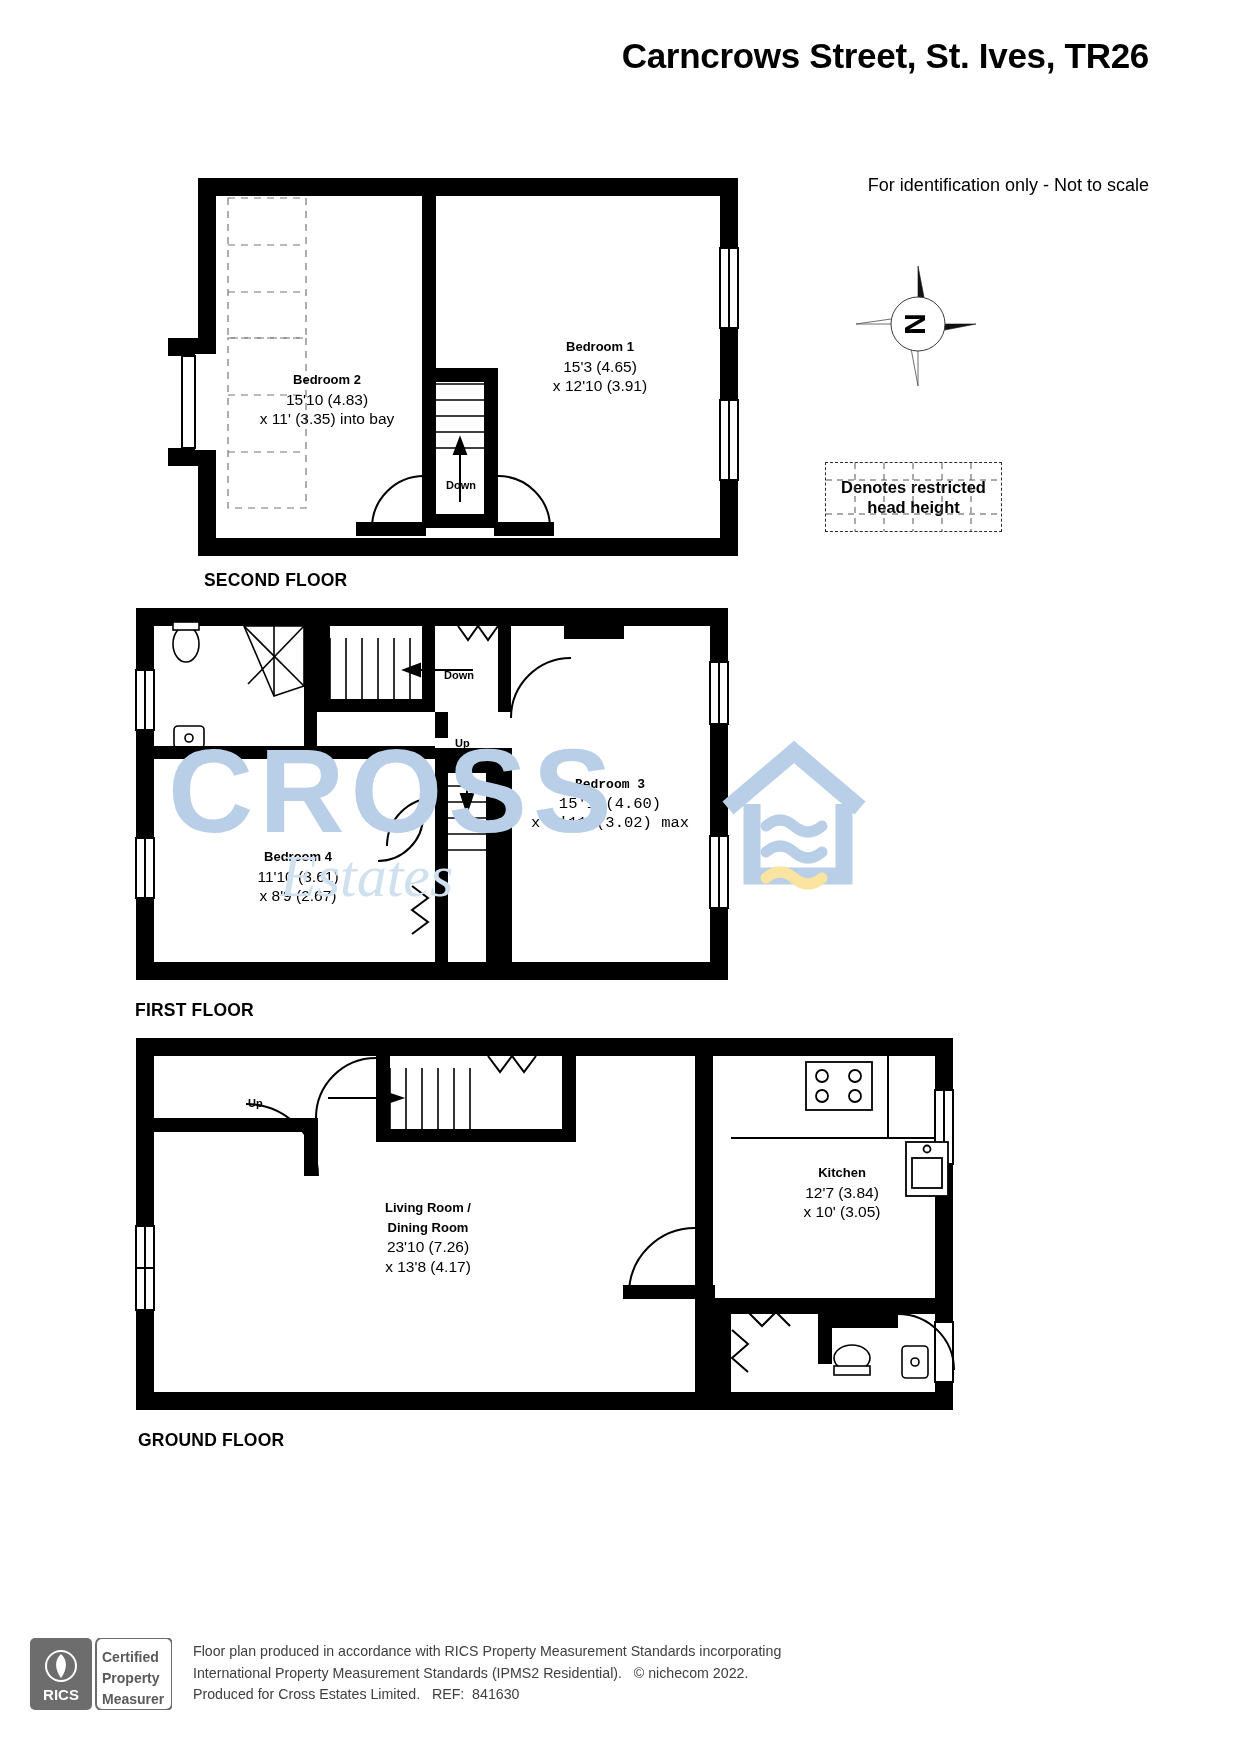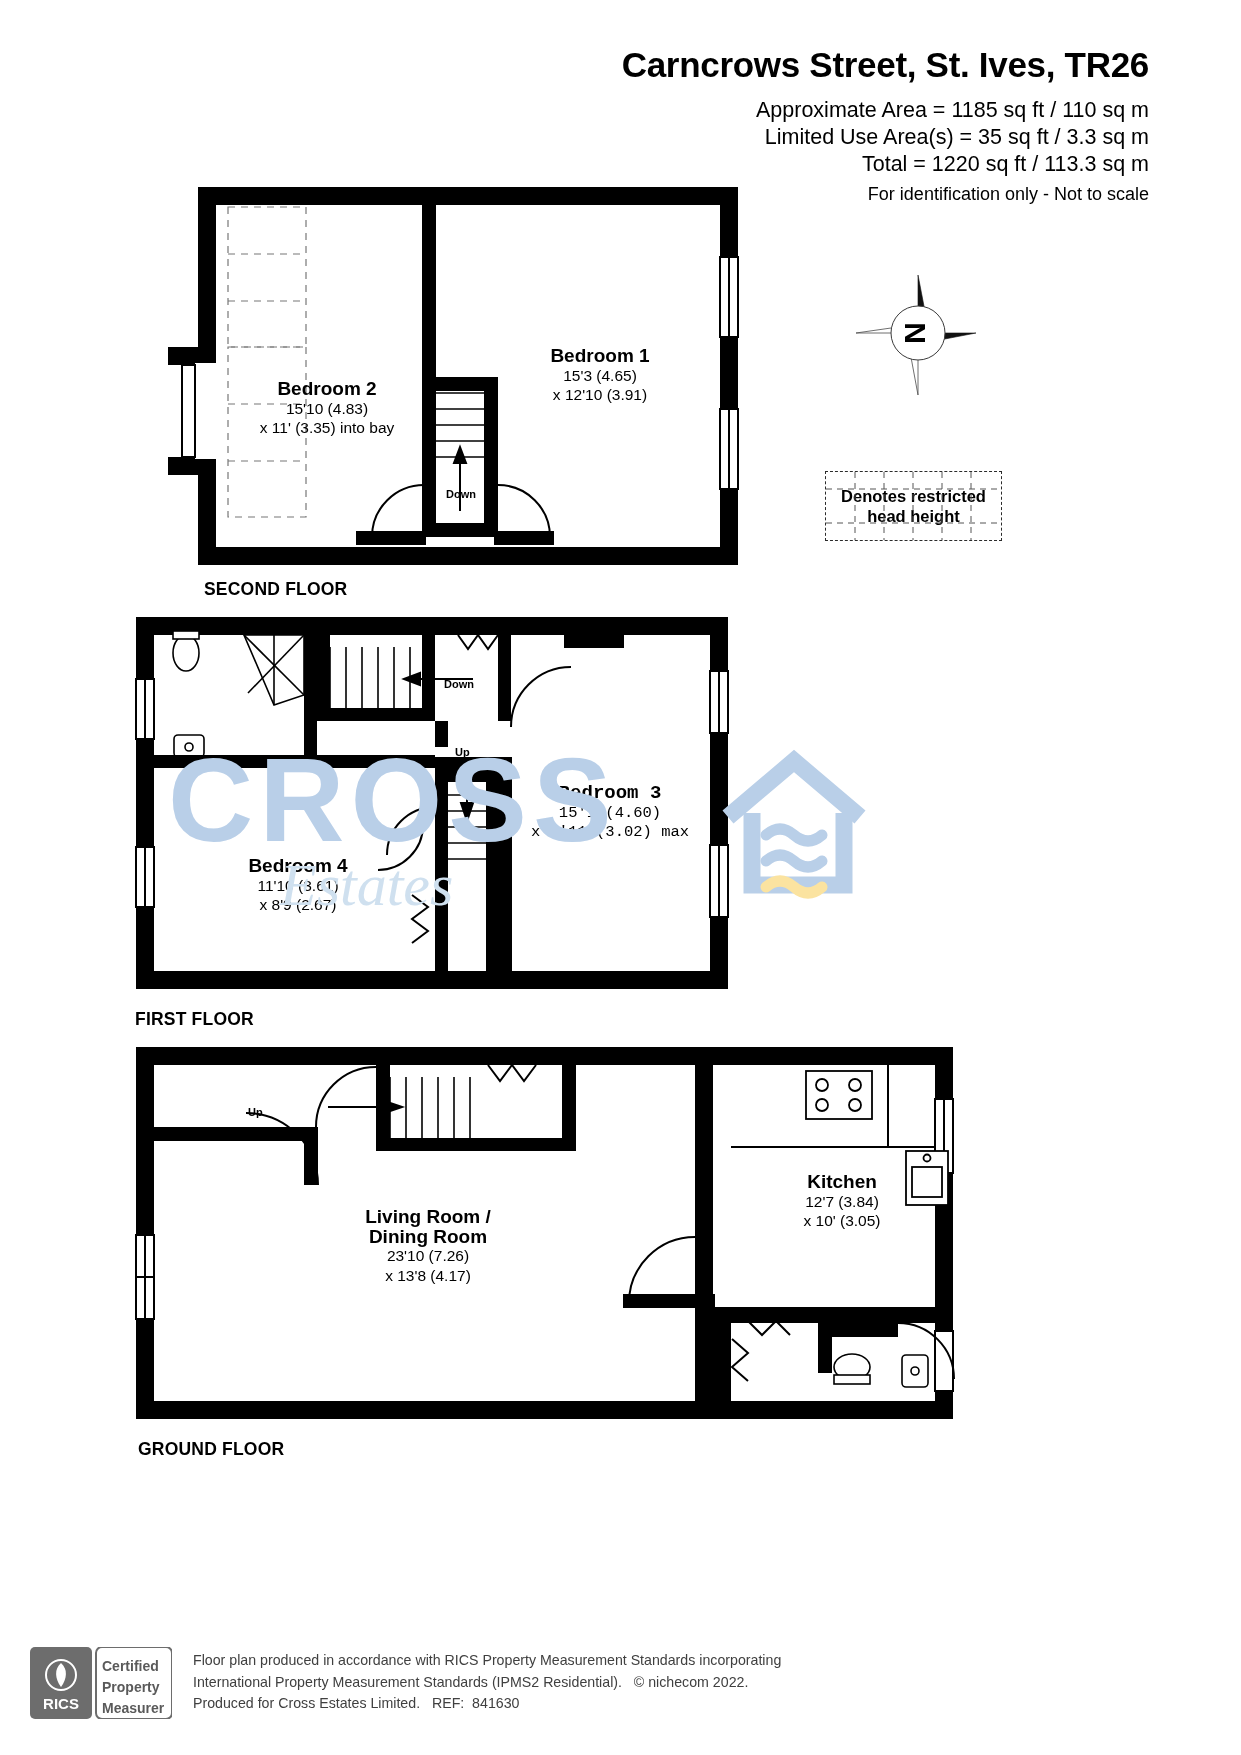--- a/index.html
+++ b/index.html
@@ -1,17 +1,17 @@
 <!DOCTYPE html>
 <html><head>
 <meta charset="utf-8">
 <style>
   html,body{margin:0;padding:0;background:#ffffff;}
   body{width:1241px;height:1755px;position:relative;font-family:"Liberation Sans",sans-serif;color:#000;}
-  .page{position:absolute;inset:0;margin-top:9px;}
+  .page{position:absolute;inset:0;}
 
   
   .title{position:absolute;right:92px;top:36px;font-size:35px;font-weight:bold;letter-spacing:-0.3px;white-space:nowrap;}
   .areas{position:absolute;right:92px;top:88px;text-align:right;font-size:21.5px;line-height:27px;}
   .areas div{white-space:nowrap;}
   .notscale{position:absolute;right:92px;top:175px;font-size:18px;text-align:right;white-space:nowrap;}
 
   
   .compass{position:absolute;left:848px;top:262px;width:140px;height:130px;}
 
@@ -20,41 +20,36 @@
           border:1.6px dashed #2b2b2b;display:flex;align-items:center;justify-content:center;}
   .legend-inner{font-size:16.5px;font-weight:bold;line-height:20px;text-align:center;}
   .legend .grid{position:absolute;inset:0;pointer-events:none;}
 
   
   .plan{position:absolute;}
   .floorlabel{position:absolute;font-size:17.5px;font-weight:bold;letter-spacing:.2px;}
 
   
   .rlab{position:absolute;text-align:center;font-size:15.5px;line-height:19.5px;white-space:nowrap;}
-  .rlab .nm{font-weight:bold;font-size:19px;}
+  .rlab .nm{font-weight:bold;font-size:13px;}
 
   .dirlab{position:absolute;font-size:11px;font-weight:bold;}
 
   
   .wm{position:absolute;left:168px;top:700px;width:760px;height:240px;pointer-events:none;}
   .rics{position:absolute;left:30px;top:1638px;width:142px;height:72px;}
   .fnote{position:absolute;left:193px;top:1641px;font-size:14.2px;line-height:21.5px;color:#404040;}
   .fnote div{white-space:pre;}
 </style>
 </head>
 <body>
 
 <div class="page">
 
   <div class="title">Carncrows Street, St. Ives, TR26</div>
-  <div class="areas">
-    <div>Approximate Area = 1185 sq ft / 110 sq m</div>
-    <div>Limited Use Area(s) = 35 sq ft / 3.3 sq m</div>
-    <div>Total = 1220 sq ft / 113.3 sq m</div>
-  </div>
   <div class="notscale">For identification only - Not to scale</div>
 
   <div class="compass">
     <svg width="140" height="130" viewBox="0 0 140 130">
       <g fill="#ffffff" stroke="#4a4a4a" stroke-width="0.8">
         <polygon points="70,62 70,4 80,56"></polygon>
         <polygon points="70,62 128,62 76,72"></polygon>
         <polygon points="70,62 70,124 60,70"></polygon>
         <polygon points="70,62 8,62 64,54"></polygon>
       </g>

